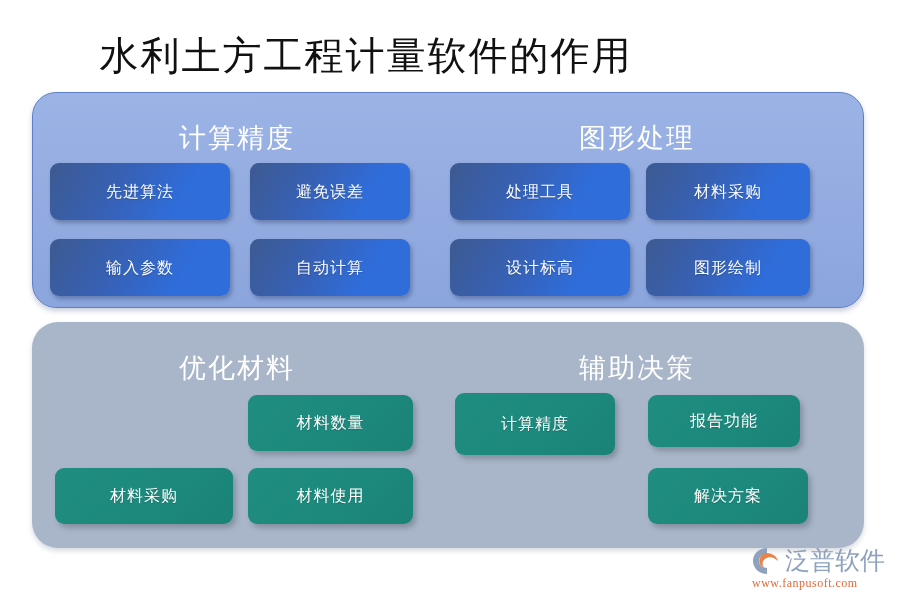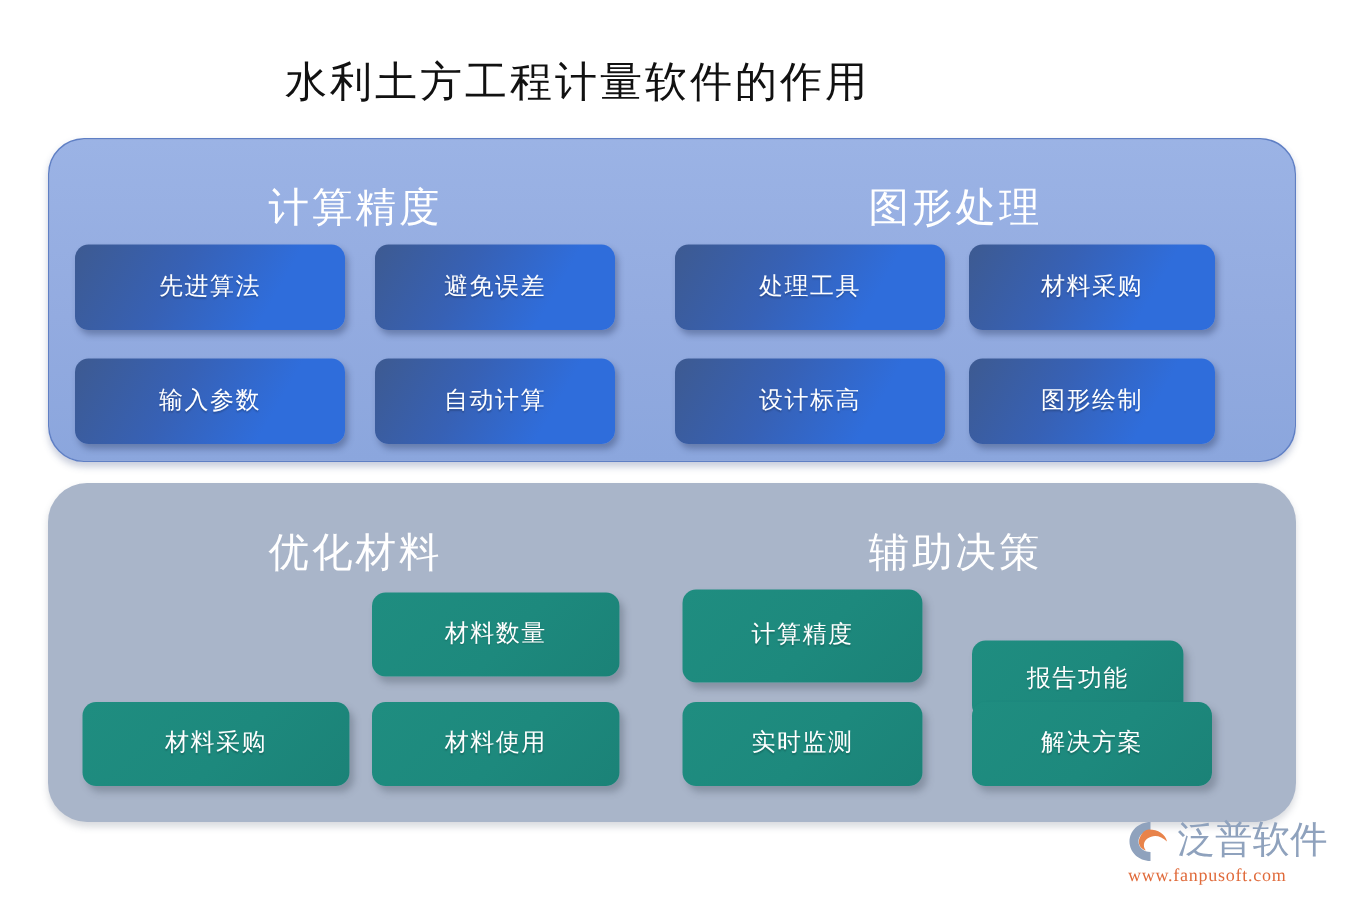--- a/index.html
+++ b/index.html
@@ -23,27 +23,26 @@
     background: #ffffff;
   }
 
   
   .slide-title {
     position: absolute;
     left: 0;
     top: 34px;
     width: 732px;
     text-align: center;
-    font-size: 28px;
+    font-size: 39px;
     line-height: 44px;
     letter-spacing: 2px;
     color: #111111;
     font-family: "Liberation Serif", "DejaVu Serif", serif;
     white-space: nowrap;
-    margin-left: 19px;
   }
 
   
   .panel {
     position: absolute;
     box-sizing: border-box;
   }
   .panel-blue {
     left: 32px;
     top: 92px;
@@ -115,21 +114,21 @@
   
   .b5 { left: 50px;  top: 239px; width: 180px; height: 57px; }
   .b6 { left: 250px; top: 239px; width: 160px; height: 57px; }
   .b7 { left: 450px; top: 239px; width: 180px; height: 57px; }
   .b8 { left: 646px; top: 239px; width: 164px; height: 57px; }
 
   
   .g1 { left: 55px;  top: 395px; width: 178px; height: 56px; }
   .g2 { left: 248px; top: 395px; width: 165px; height: 56px; }
   .g3 { left: 455px; top: 393px; width: 160px; height: 62px; }
-  .g4 { left: 648px; top: 395px; width: 141px; height: 52px; margin-top: 32px; }
+  .g4 { left: 648px; top: 395px; width: 152px; height: 52px; }
   
   .g5 { left: 55px;  top: 468px; width: 178px; height: 56px; }
   .g6 { left: 248px; top: 468px; width: 165px; height: 56px; }
   .g7 { left: 455px; top: 468px; width: 160px; height: 56px; }
   .g8 { left: 648px; top: 468px; width: 160px; height: 56px; }
 
   
   .logo {
     position: absolute;
     left: 752px;
@@ -193,21 +192,20 @@
 
   <div class="group-head gh-c">优化材料</div>
   <div class="group-head gh-d">辅助决策</div>
 
   <div class="item item-green g2">材料数量</div>
   <div class="item item-green g3">计算精度</div>
   <div class="item item-green g4">报告功能</div>
 
   <div class="item item-green g5">材料采购</div>
   <div class="item item-green g6">材料使用</div>
-  <div class="item item-green g7">实时监测</div>
   <div class="item item-green g8">解决方案</div>
 
   <div class="logo">
     <div class="logo-row">
       <svg class="logo-mark" viewBox="0 0 30 28">
         <path d="M15 1 C7 1 1 7 1 14 C1 21 7 27 15 27 L15 21 C10.5 21 7 18 7 14 C7 10 10.5 7 15 7 Z" fill="#8fa2bd"></path>
         <path d="M14 6 C20 6 25 9 26 14 C22 10 17 9 13 12 C10 14 10 18 12 20 C8 19 6 15 8 11 C9.5 8 11.5 6 14 6 Z" fill="#e8834a"></path>
       </svg>
       <div class="logo-word">泛普软件</div>
     </div>

